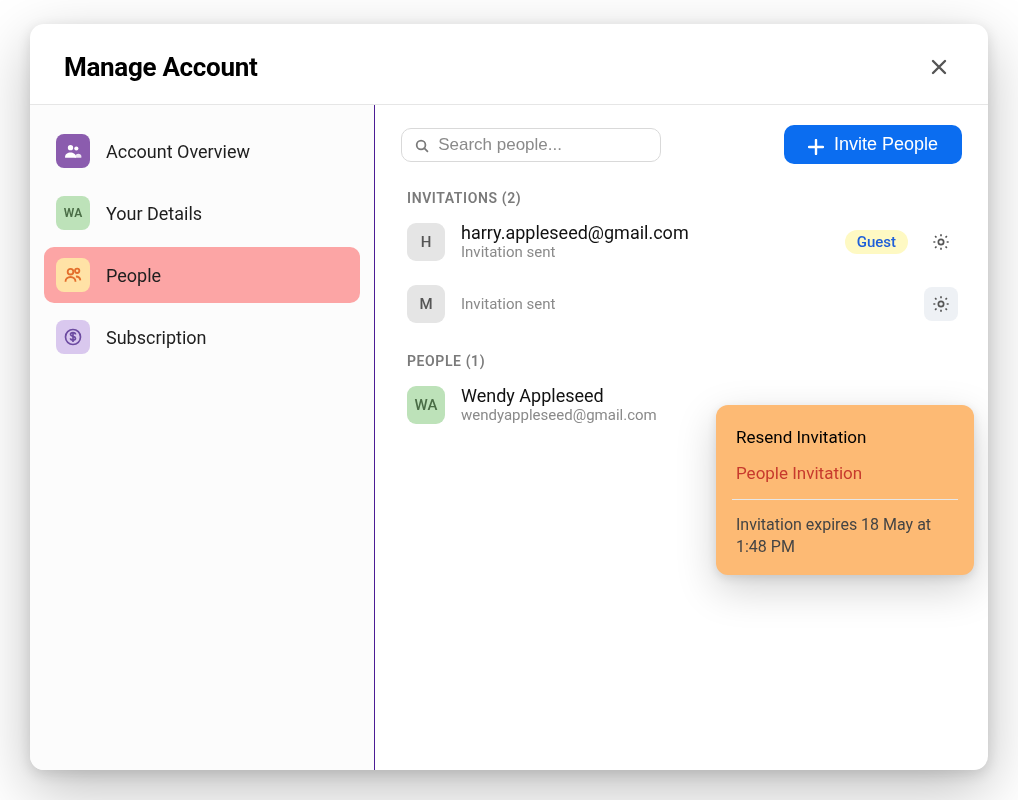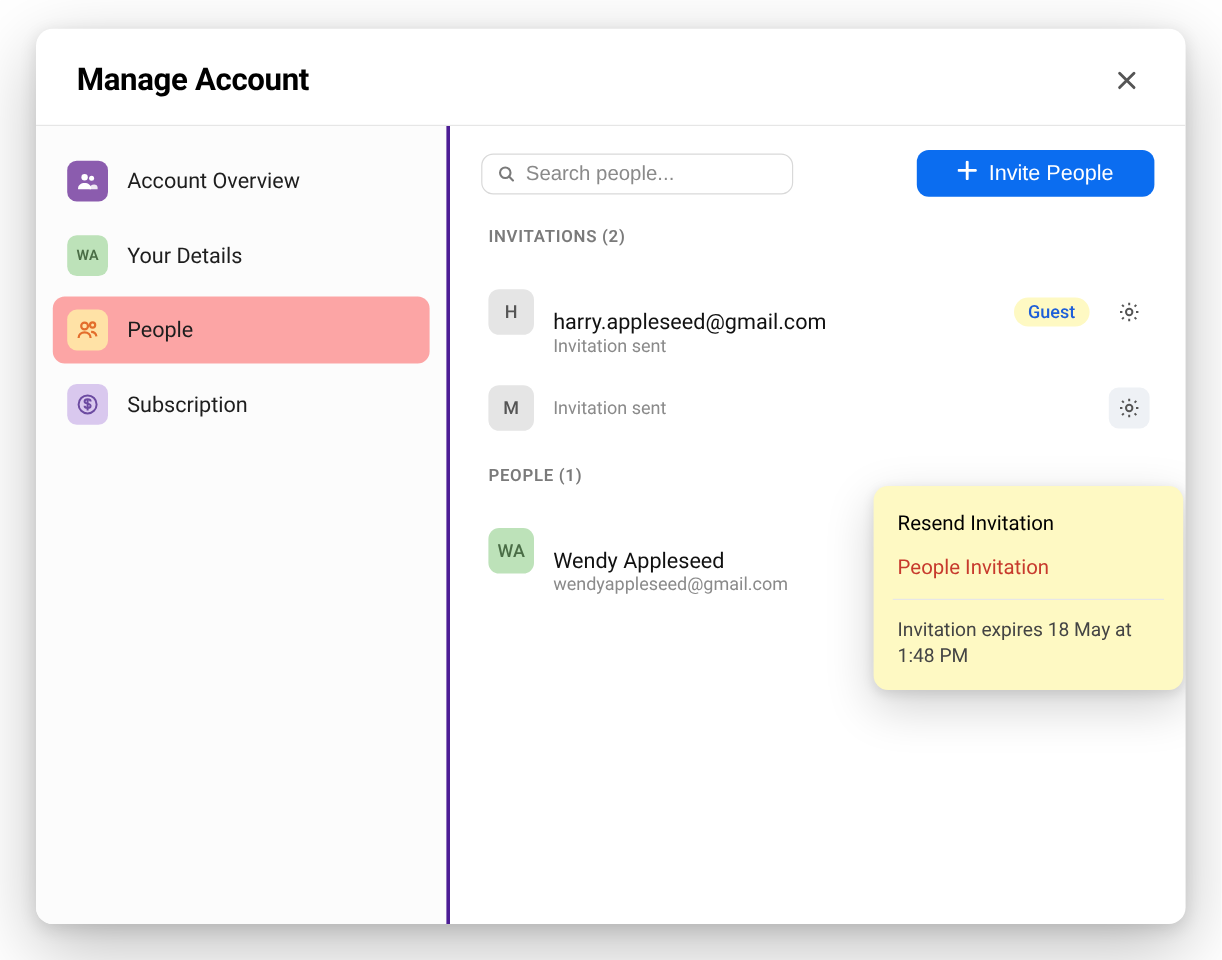--- a/index.html
+++ b/index.html
@@ -47,21 +47,21 @@
       border-radius: 6px;
     }
     .modal-body {
       display: flex;
       flex: 1;
       border-top: 1px solid #e6e6e6;
       min-height: 0;
     }
     .sidebar {
       width: 345px;
-      border-right: 3px solid #4c1d95;
+      border-right: 1px solid #4c1d95;
       padding: 18px 14px;
       background: #fcfcfc;
     }
     .sidebar-item {
       display: flex;
       align-items: center;
       gap: 16px;
       padding: 11px 12px;
       border-radius: 10px;
       cursor: pointer;
@@ -94,46 +94,46 @@
     }
     .toolbar {
       display: flex;
       align-items: center;
       justify-content: space-between;
       gap: 16px;
       margin-bottom: 26px;
     }
     .search-box {
       display: flex;
-      align-items: center;
+      align-items: flex-end;
       border: 1px solid #d9d9d9;
       border-radius: 10px;
       padding: 6px 12px;
       width: 260px;
       background: #fff;
       gap: 8px;
     }
     .search-input {
       border: none;
       outline: none;
       font-size: 17px;
       color: #333;
       width: 100%;
       background: transparent;
     }
     .search-input::placeholder { color: #8a8a8a; }
     .invite-btn {
       display: flex;
-      align-items: flex-start;
+      align-items: flex-end;
       gap: 10px;
       background: #0B6DF0;
       color: #fff;
       border: none;
       border-radius: 10px;
-      padding: 9px 34px;
+      padding: 9px 24px;
       font-size: 18px;
       font-weight: 500;
       cursor: pointer;
     }
     .section-header {
       color: #7a7a7a;
       font-size: 14px;
       font-weight: 600;
       letter-spacing: 0.6px;
       margin: 12px 0 10px 6px;
@@ -158,21 +158,20 @@
     }
     .avatar-gray { background: #e5e5e5; color: #555; }
     .avatar-green { background: #BDE2B9; color: #4a6d46; }
     .person-info { flex: 1; min-width: 0; }
     .person-primary {
       font-size: 18px;
       color: #111;
       white-space: nowrap;
       overflow: hidden;
       text-overflow: ellipsis;
-      margin-top: 36px;
     }
     .person-secondary {
       font-size: 15px;
       color: #8a8a8a;
       white-space: nowrap;
       overflow: hidden;
       text-overflow: ellipsis;
     }
     .guest-badge {
       background: #fef9c3;
@@ -191,23 +190,23 @@
       align-items: center;
       justify-content: center;
       cursor: pointer;
       flex-shrink: 0;
       color: #555;
     }
     .gear-btn.active { background: #eef1f5; }
     .popover {
       position: absolute;
       top: 300px;
-      right: 2px;
+      right: 14px;
       width: 258px;
-      background: #fef9c3;
+      background: #fdba74;
       border-radius: 12px;
       box-shadow: 0 14px 40px rgba(0,0,0,0.18), 0 3px 10px rgba(0,0,0,0.10);
       padding: 14px 0 12px 0;
       z-index: 10;
     }
     .popover-item {
       padding: 8px 20px;
       font-size: 17px;
       cursor: pointer;
     }

